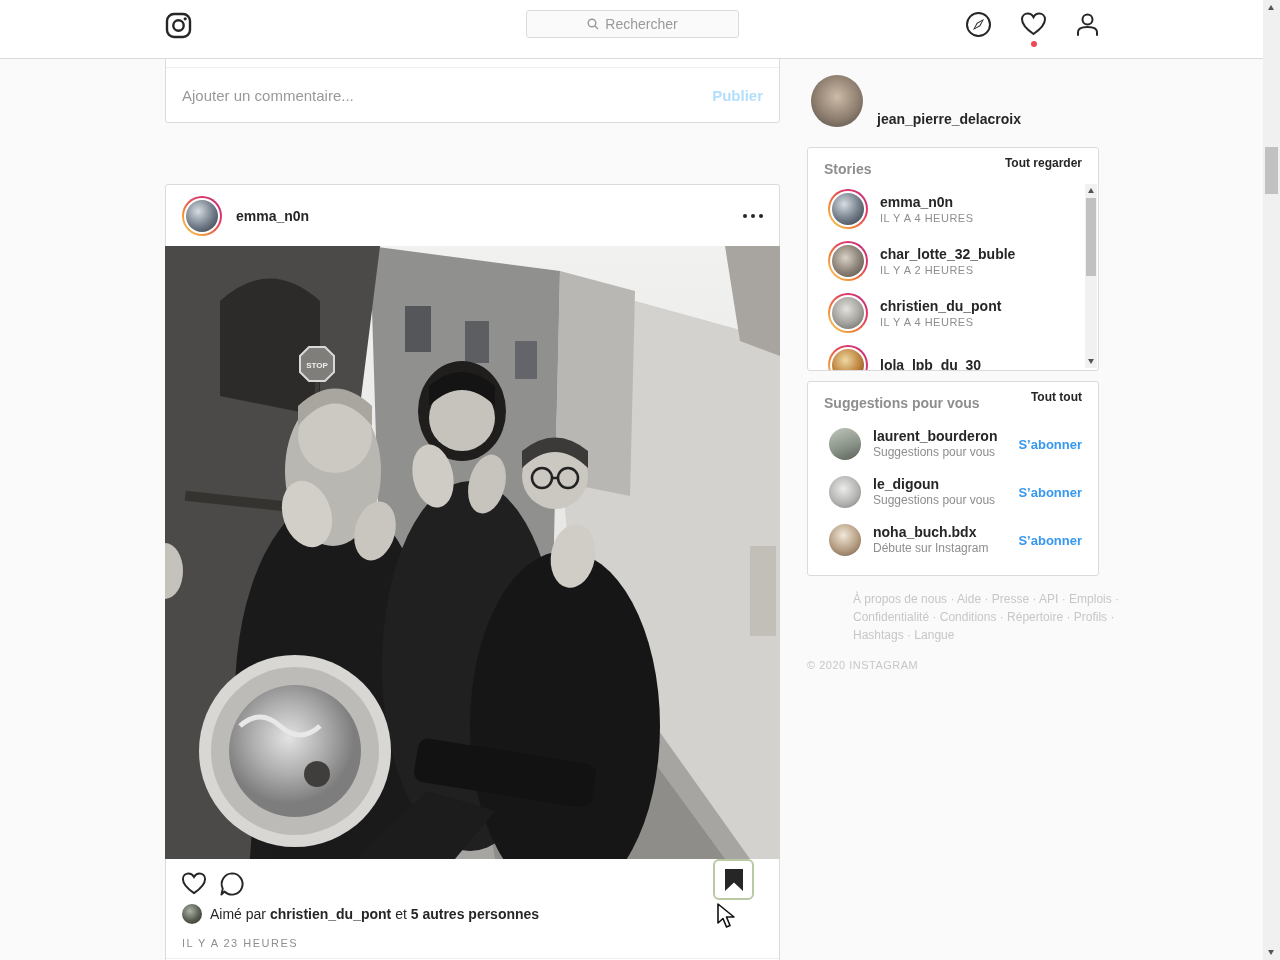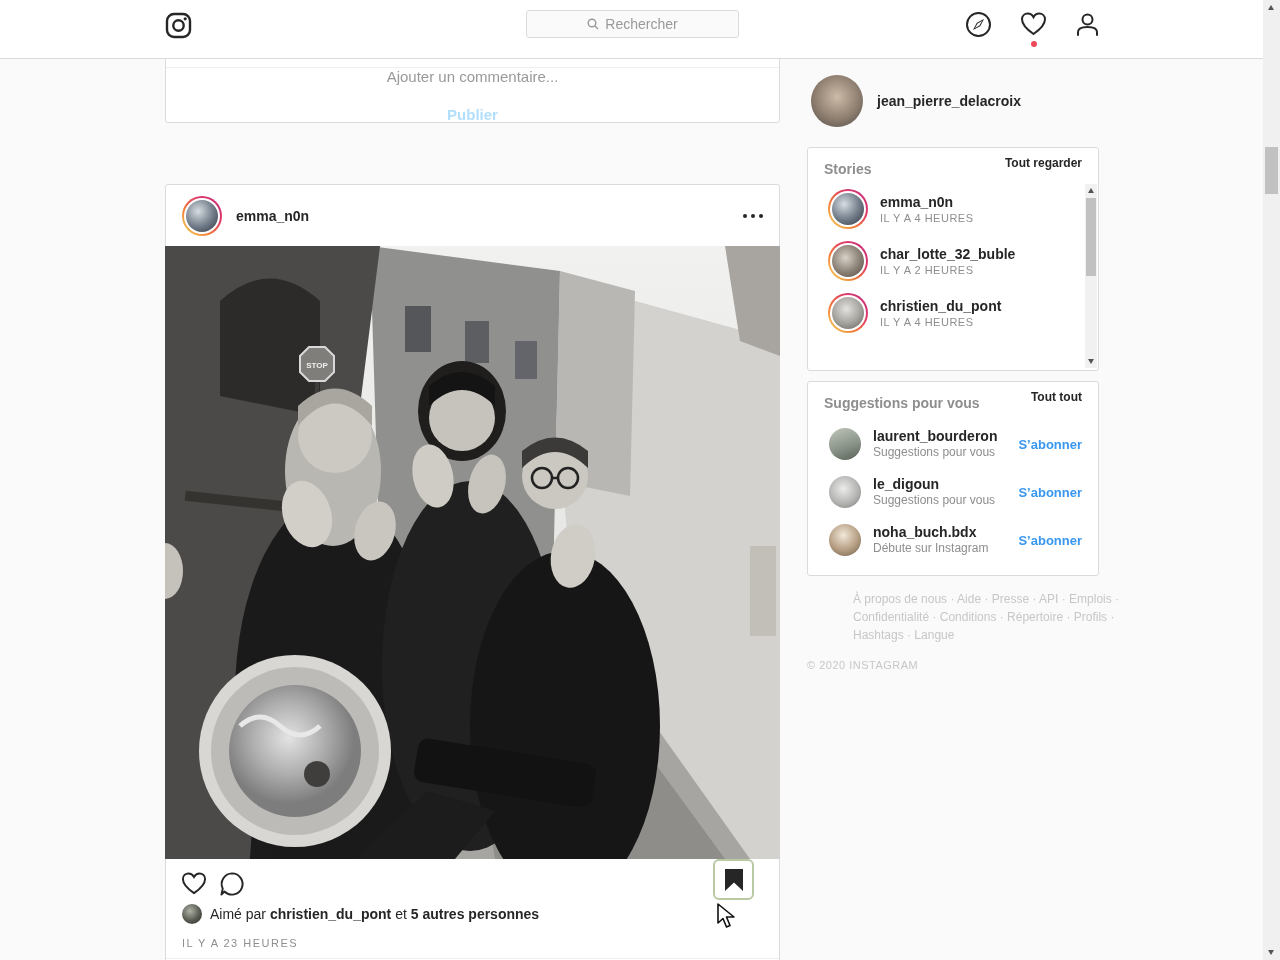--- a/index.html
+++ b/index.html
@@ -20,21 +20,21 @@
 
   
   .card { position:absolute; background:#fff; border:1px solid #dbdbdb; border-radius:3px; }
 
   
   #card-prev { left:165px; top:-40px; width:615px; height:163px; z-index:1; }
   #prev-timestamp { position:absolute; left:16px; top:80px; font-size:11px; color:#8e8e8e;
                     letter-spacing:1.5px; }
   #prev-divider { position:absolute; left:0; top:106px; width:100%; border-top:1px solid #efefef; }
   #comment-row { position:absolute; left:0; top:107px; width:100%; height:55px;
-                 display:flex; align-items:center; padding:0 16px;flex-direction:column; }
+                 display:flex; align-items:center; padding:0 16px; }
   #comment-input { flex:1; color:#999; font-size:15px; }
   #publish-btn { color:#b2dffc; font-weight:bold; font-size:15px; cursor:pointer; }
 
   #card-post { left:165px; top:184px; width:615px; height:800px; z-index:1; }
   #post-header { position:absolute; left:0; top:0; width:100%; height:61px;
                  display:flex; align-items:center; padding:0 16px; }
   .ring { background:linear-gradient(45deg,#f7c35a 10%,#ef7f38 35%,#e23a63 65%,#c32f80 95%);
           border-radius:50%; padding:2px; }
   .ring-in { background:#fff; border-radius:50%; padding:2px; }
   .pic { border-radius:50%; display:block; }
@@ -50,21 +50,21 @@
               display:flex; align-items:center; justify-content:center; cursor:pointer; }
   #liked-row { position:absolute; left:16px; top:719px; display:flex; align-items:center; gap:8px;
                font-size:14px; }
   #liked-row b { font-weight:bold; }
   #post-time { position:absolute; left:16px; top:752px; font-size:11px; color:#8e8e8e;
                letter-spacing:1.5px; }
   #post-bottom-divider { position:absolute; left:0; top:773px; width:100%; border-top:1px solid #efefef; }
 
   
   #sidebar { position:absolute; left:807px; top:0; width:293px; z-index:1; }
-  #profile-row { position:absolute; left:4px; top:75px; display:flex; align-items:center; gap:14px; }
+  #profile-row { position:absolute; left:4px; top:75px; display:flex; align-items:flex-end; gap:14px; }
   #profile-name { font-weight:bold; font-size:14px; cursor:pointer; }
 
   #stories-card { left:0; top:147px; width:292px; height:224px; overflow:hidden; }
   .side-head { position:absolute; left:16px; top:13px; font-size:14px; font-weight:bold; color:#8e8e8e; }
   .side-action { position:absolute; right:16px; top:8px; font-size:12px; font-weight:bold;
                  color:#262626; cursor:pointer; }
   .story-item { position:absolute; left:20px; display:flex; align-items:center; gap:12px; cursor:pointer; }
   .story-name { font-weight:bold; font-size:14px; line-height:17px; }
   .story-time { font-size:11px; color:#8e8e8e; letter-spacing:0.5px; line-height:14px; }
 
@@ -306,20 +306,31 @@
       <div class="ring">
           <div class="ring-in">
         <div class="pic" style="width:32px;height:32px;background:radial-gradient(circle at 45% 38%, #e4e2de 0%, #a3a19c 55%, #5f5d58 100%);"></div>
       </div>
         </div>
       <div>
         <div class="story-name">christien_du_pont</div>
         <div class="story-time">IL Y A 4 HEURES</div>
       </div>
     </div>
+    <div class="story-item" style="top:197px;">
+      <div class="ring">
+          <div class="ring-in">
+        <div class="pic" style="width:32px;height:32px;background:radial-gradient(circle at 42% 35%, #ecd9a2 0%, #c0833f 52%, #6e4326 100%);"></div>
+      </div>
+        </div>
+      <div>
+        <div class="story-name">lola_lpb_du_30</div>
+        <div class="story-time"></div>
+      </div>
+    </div>
 
     <div class="mini-sb" style="left:277px; top:36px; height:184px;">
       <div class="sb-arrow sb-up" style="top:4px;"></div>
       <div class="sb-thumb" style="top:14px; height:78px;"></div>
       <div class="sb-arrow sb-down" style="bottom:4px;"></div>
     </div>
   </div>
 
   <div class="card" id="suggest-card">
     <div class="side-head">Suggestions pour vous</div>

